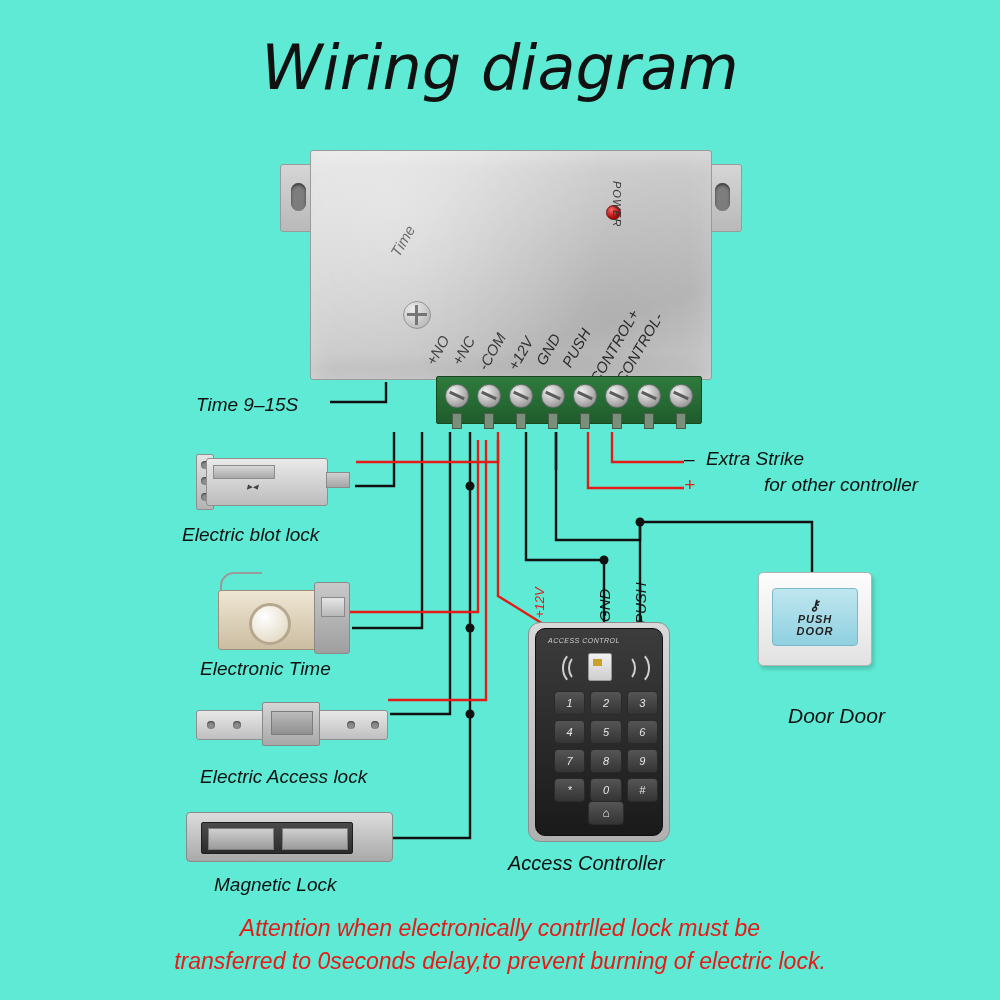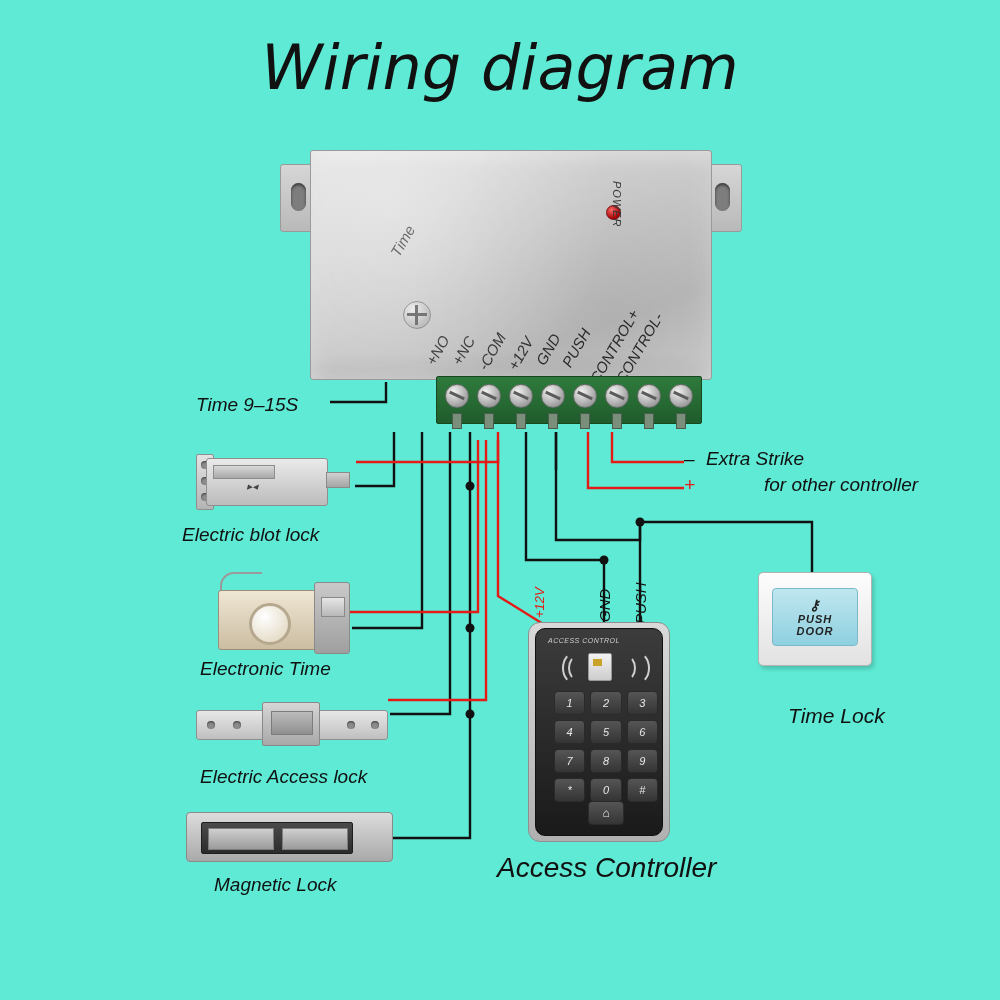--- a/index.html
+++ b/index.html
@@ -423,22 +423,22 @@
   <div class="lbl abs" style="left:716px; top:474px;margin-left:48px;">for other controller</div>
 
   <div class="vlabel red abs" style="left:532px; top:566px; height:52px;">+12V</div>
   <div class="vlabel abs" style="left:596px; top:570px; height:52px;">GND</div>
   <div class="vlabel abs" style="left:632px; top:566px; height:58px;">PUSH</div>
 
   <div class="lbl abs" style="left:182px; top:524px;">Electric blot lock</div>
   <div class="lbl abs" style="left:200px; top:658px;">Electronic Time</div>
   <div class="lbl abs" style="left:200px; top:766px;">Electric Access lock</div>
   <div class="lbl abs" style="left:214px; top:874px;">Magnetic Lock</div>
-  <div class="lbl abs" style="left:497px; top:852px; font-size:28px;">Access Controller</div>
-  <div class="lbl abs" style="left:788px; top:704px; font-size:21px;">Time Lock</div>
+  <div class="lbl abs" style="left:508px; top:852px; font-size:20px;">Access Controller</div>
+  <div class="lbl abs" style="left:788px; top:704px; font-size:21px;">Door Door</div>
 
   <div id="bolt-lock" class="abs">
     <div class="bolt-plate">
       <span class="h" style="top:6px;"></span>
       <span class="h" style="top:22px;"></span>
       <span class="h" style="top:38px;"></span>
     </div>
     <div class="bolt-body">
       <span class="strip"></span>
       <span class="txt">▶◀</span>
@@ -508,14 +508,18 @@
 
   <div id="exit-btn" class="abs">
     <div class="eb-plate"></div>
     <div class="eb-btn">
       <span class="eb-key">⚷</span>
       <span>PUSH</span>
       <span>DOOR</span>
     </div>
   </div>
 
+  <div id="warning" class="abs">
+    <div>Attention when electronically contrlled lock must be</div>
+    <div>transferred to 0seconds delay,to prevent burning of electric lock.</div>
+  </div>
 
 </div>
 
 </body></html>

